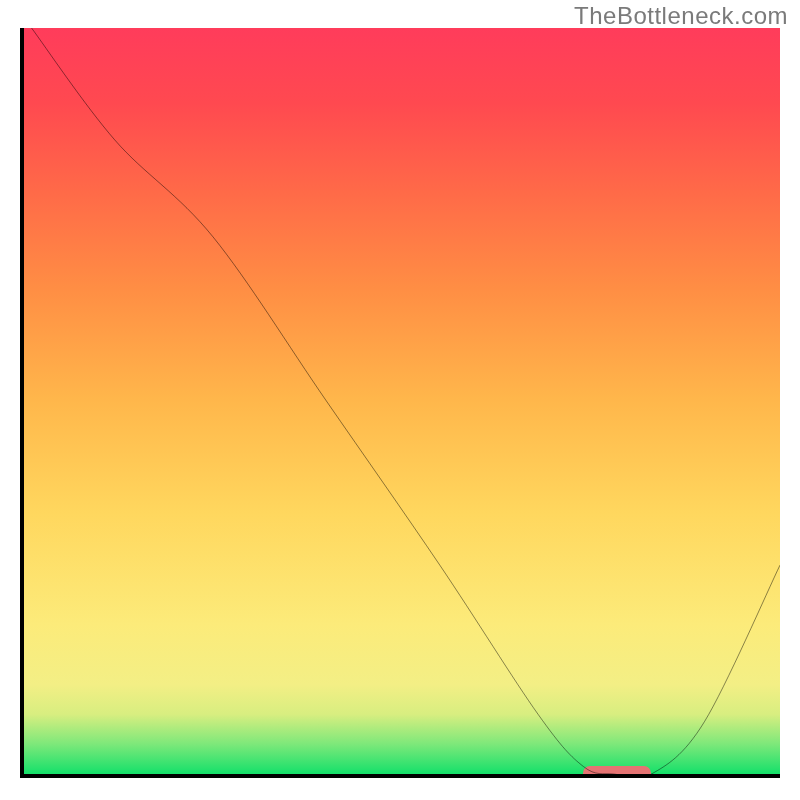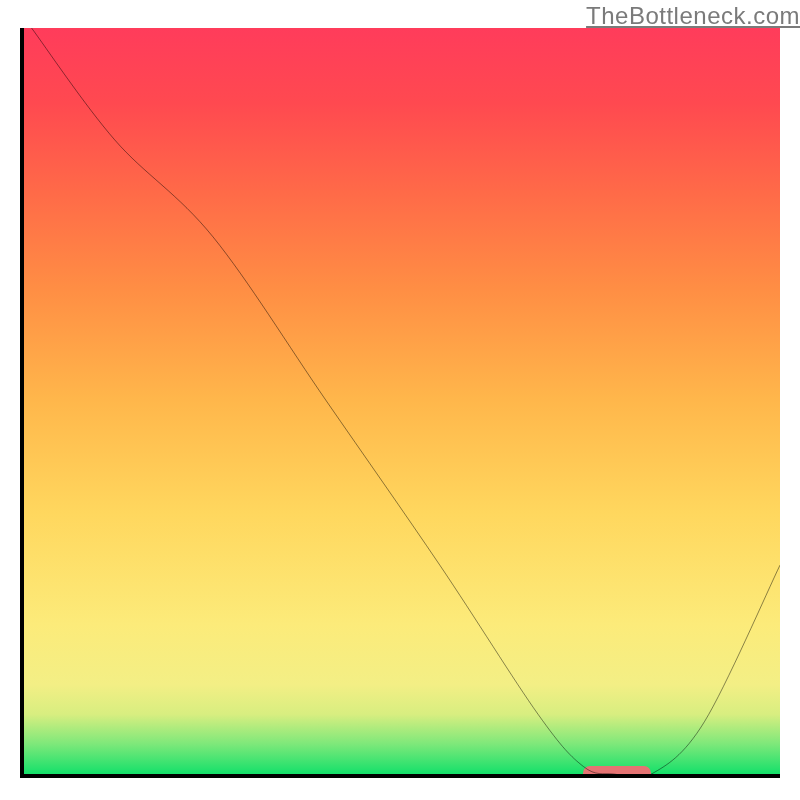--- a/index.html
+++ b/index.html
@@ -11,28 +11,27 @@
     font-family: Arial, Helvetica, sans-serif;
   }
   .wrap {
     position: relative;
     width: 800px;
     height: 800px;
   }
   .watermark {
     position: absolute;
     top: 2px;
-    right: 0;
+    right: 12px;
     font-size: 24px;
     letter-spacing: 0.5px;
     color: #7a7a7a;
     font-weight: 500;
     z-index: 5;
     user-select: none;
-    text-decoration: underline;
   }
   .plot {
     position: absolute;
     left: 20px;
     top: 28px;
     width: 760px;
     height: 750px;
     border-left: 4px solid #000;
     border-bottom: 4px solid #000;
     box-sizing: border-box;

